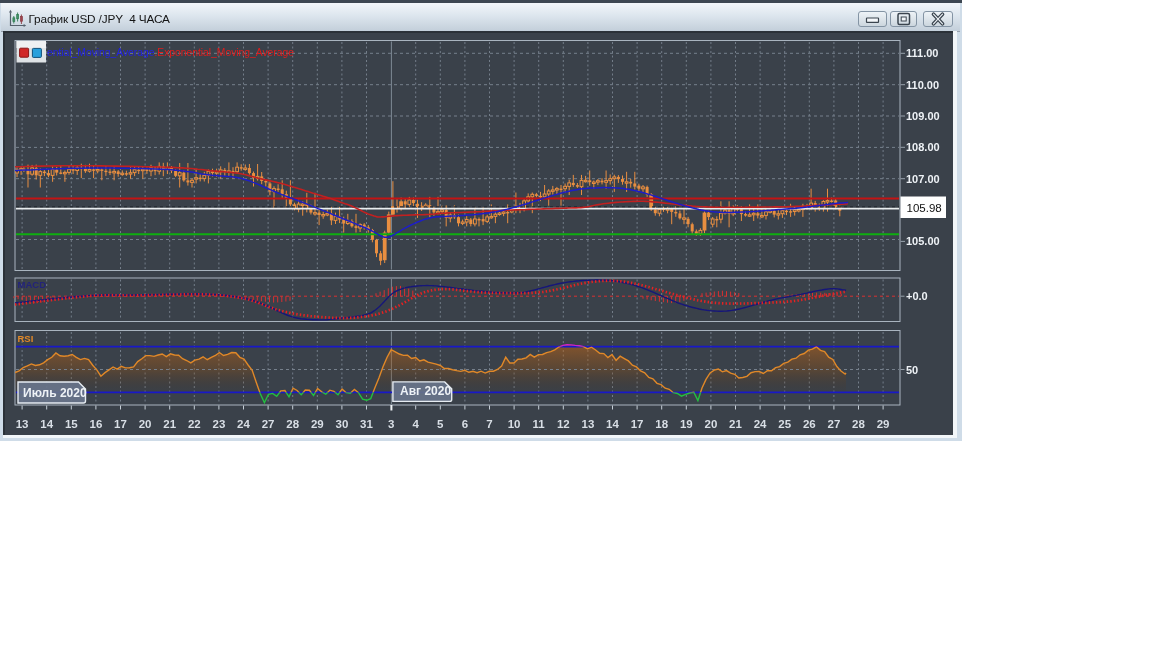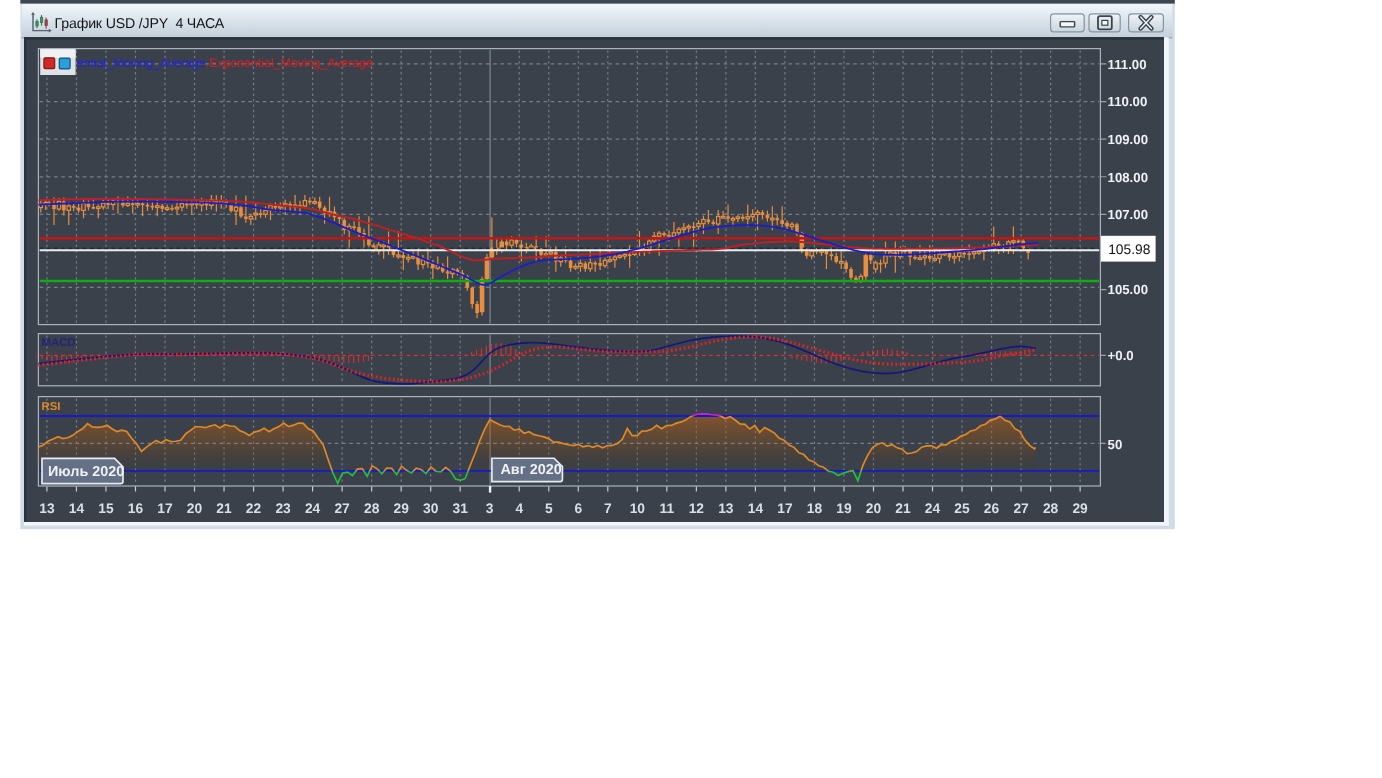--- a/index.html
+++ b/index.html
@@ -1,15 +1,15 @@
 <!DOCTYPE html>
 <html><head><meta charset="utf-8"><style>
 *{margin:0;padding:0;box-sizing:border-box}
 body{width:1152px;height:648px;background:#ffffff;font-family:"Liberation Sans",sans-serif;position:relative;overflow:hidden}
-.win{position:absolute;left:17px;top:0;width:961.5px;height:441px;background:#cfdce8;}
+.win{position:absolute;left:0;top:0;width:961.5px;height:441px;background:#cfdce8;}
 .tbar{position:absolute;left:1px;top:2.5px;width:959px;height:28.5px;background:linear-gradient(#f2f6fa 0%,#dde6ee 45%,#c3cfda 100%);border-bottom:1.5px solid #96a0ac;box-sizing:content-box}
 .topline{position:absolute;left:0;top:0;width:961.5px;height:2.5px;background:#3d4752;}
 .client{position:absolute;left:3px;top:31px;width:950px;height:404px;background:#3a414a;border-top:2.5px solid #2b3138;border-left:2px solid #2b3138;}
 .wsliver{position:absolute;left:953px;top:31px;width:3.5px;height:406.5px;background:#f2f6f9;}
 .bsliver{position:absolute;left:3px;top:435px;width:953.5px;height:2.5px;background:#f2f6f9;}
 .ttl{position:absolute;left:28.5px;top:11.5px;font-size:11.8px;color:#141414;letter-spacing:-0.15px}
 </style></head><body>
 <div class="win">
 <div class="tbar"></div>
 <div class="topline"></div>

